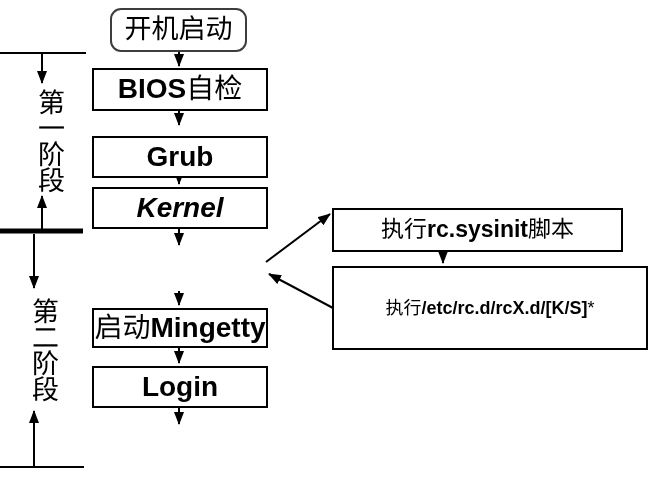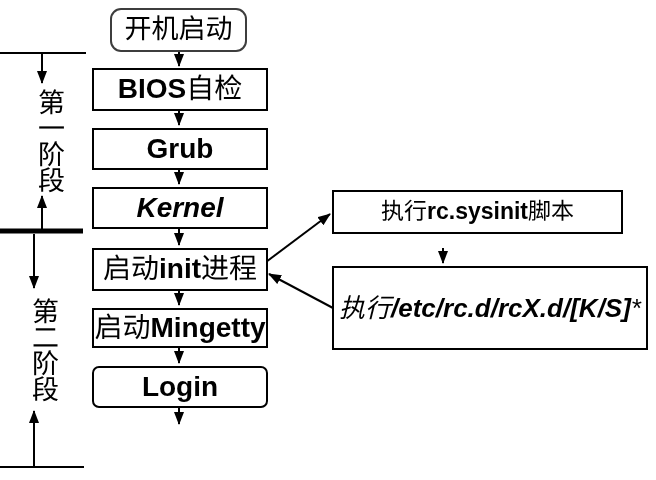--- a/index.html
+++ b/index.html
@@ -18,32 +18,32 @@
   .str{font-family:"Liberation Sans","DejaVu Sans",sans-serif;font-weight:700;}
   .latreg{font-family:"Liberation Sans","DejaVu Sans",sans-serif;font-weight:400;}
 
   
   .b-start{left:110px;top:8px;width:137px;height:44px;border-radius:11px;border-color:#3d3d3d;}
   .b-start .lbl{font-size:27px;}
 
   
   .step{left:92px;width:176px;}
   .b-bios    {top:68px;height:43px;}
-  .b-grub    {top:128px;height:42px;}
+  .b-grub    {top:136px;height:42px;}
   .b-kernel  {top:187px;height:42px;font-style:italic;}
   .b-init    {top:248px;height:43px;}
   .b-mingetty{top:308px;height:40px;}
-  .b-login   {top:366px;height:42px;border-radius:7px;}
+  .b-login   {top:366px;height:42px;}
   .b-shell   {top:427px;height:41px;}
 
   
-  .b-sysinit{left:332px;top:190px;width:291px;height:44px;}
+  .b-sysinit{left:332px;top:208px;width:291px;height:44px;}
   .b-sysinit .lbl{font-size:23px;}
   .b-rcd{left:332px;top:266px;width:316px;height:84px;}
-  .b-rcd .lbl{font-size:26px;line-height:37px;font-style:italic;}
+  .b-rcd .lbl{font-size:18px;line-height:37px;}
 
   
   .stage{
     position:absolute;writing-mode:vertical-rl;text-orientation:upright;
     font-family:"Liberation Serif","DejaVu Serif",serif;font-size:27px;
     letter-spacing:-1px;color:#000;
   }
   .stage-1{left:30px;top:88px;}
   .stage-2{left:24px;top:297px;}
 </style>
@@ -90,23 +90,20 @@
   </div>
 
   <div class="box step b-grub">
     <div class="lbl"><span class="str">Grub</span></div>
   </div>
 
   <div class="box step b-kernel">
     <div class="lbl"><span class="str">Kernel</span></div>
   </div>
 
-  <div class="box step b-init">
-    <div class="lbl"><span class="cjk">启动</span><span class="str">init</span><span class="cjk">进程</span></div>
-  </div>
 
   <div class="box step b-mingetty">
     <div class="lbl"><span class="cjk">启动</span><span class="str">Mingetty</span></div>
   </div>
 
   <div class="box step b-login">
     <div class="lbl"><span class="str">Login</span></div>
   </div>
 
 

